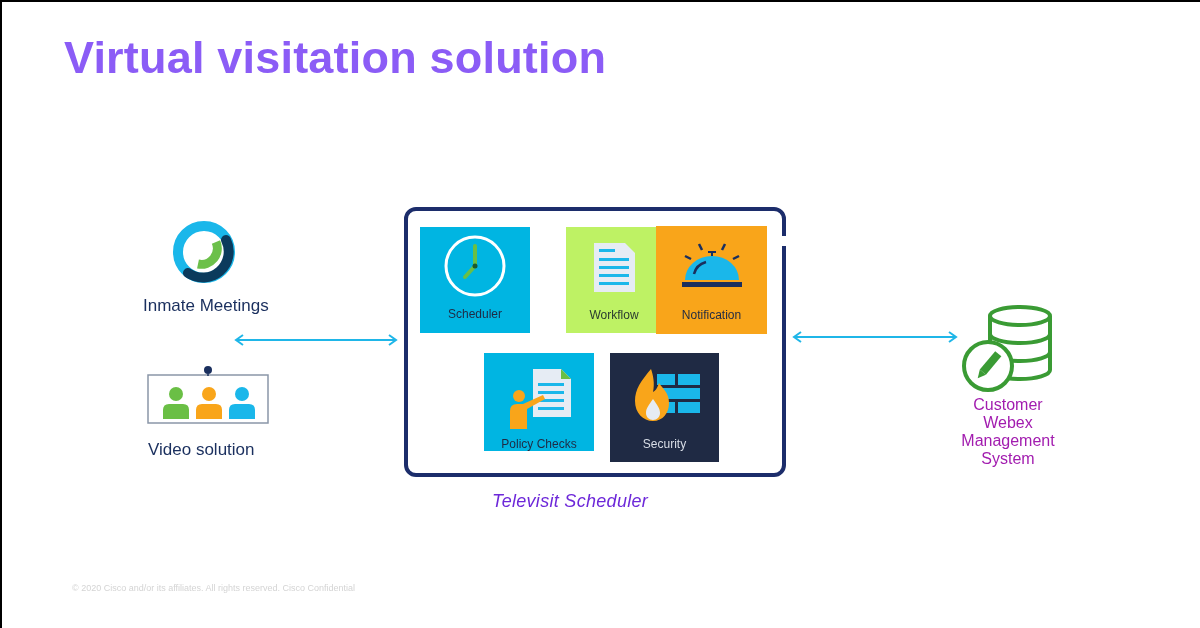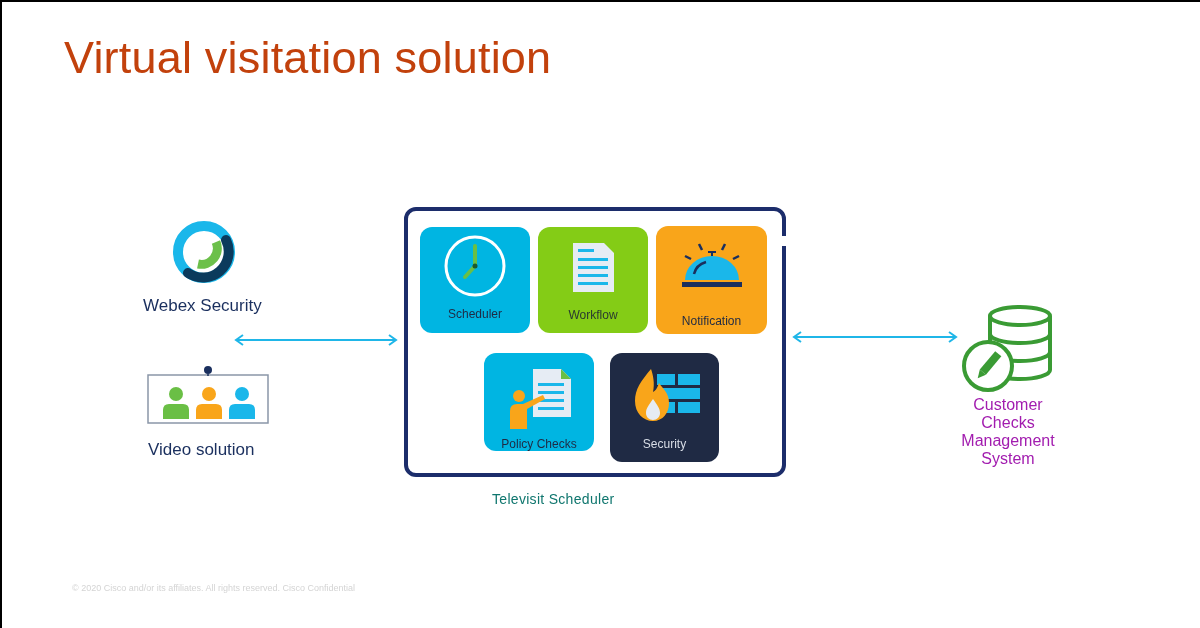--- a/index.html
+++ b/index.html
@@ -1,49 +1,49 @@
 <!DOCTYPE html>
 <html><head>
 <meta charset="utf-8">
 <style>
   html, body { margin:0; padding:0; }
   body { width:1200px; height:628px; background:#ffffff; position:relative; overflow:hidden;
          font-family:"Liberation Sans", sans-serif; }
   .frame-top { position:absolute; left:0; top:0; width:1200px; height:2px; background:#000; }
   .frame-left { position:absolute; left:0; top:0; width:2px; height:628px; background:#000; }
-  .title { position:absolute; left:64px; top:32px; font-size:45px; color:#c2410c; font-weight:400;
+  .title { position:absolute; left:64px; top:32px; font-size:45px; color:#8b5cf6; font-weight:700;
            letter-spacing:0.2px; white-space:nowrap; }
   .abs { position:absolute; }
   .label-navy { color:#1a2f5e; font-size:17px; white-space:nowrap; }
   .webex-label { left:143px; top:296px; }
   .video-label { left:148px; top:440px; }
   .sched-box { position:absolute; left:404px; top:207px; width:374px; height:262px;
                border:4px solid #1c2d6b; border-radius:12px; box-sizing:content-box; }
   .sched-gap { position:absolute; left:781px; top:236px; width:6px; height:10px; background:#fff; }
-  .tile { position:absolute; border-radius:12px; }
+  .tile { position:absolute; border-radius:0; }
   .tile-label { position:absolute; left:0; right:0; text-align:center; font-size:12px; color:#1f2a44; }
   .tile-icon { position:absolute; left:0; right:0; top:8px; display:flex; justify-content:center; }
-  .televisit-label { left:492px; top:491px; font-size:14px; color:#0f766e; letter-spacing:0.3px; }
+  .televisit-label { left:492px; top:491px; font-size:18px; color:#6d28d9; letter-spacing:0.3px;font-style:italic; }
   .cims-label { left:940px; top:396px; width:136px; text-align:center; font-size:16px; line-height:18px; color:#a21caf; }
   .footer { left:72px; top:583px; font-size:9px; color:#d4d4d4; white-space:nowrap;text-align:right; }
 </style>
 </head>
 <body>
 
 <div class="frame-top"></div>
 <div class="frame-left"></div>
 
 <div class="title">Virtual visitation solution</div>
 
 <svg class="abs" style="left:168px;top:216px" width="72" height="72" viewBox="0 0 72 72">
   <circle cx="36" cy="36" r="26" fill="none" stroke="#1ab7ea" stroke-width="10"></circle>
   <path d="M 58 24 A 26 26 0 0 1 20 57" fill="none" stroke="#0b3a5c" stroke-width="10" stroke-linecap="round"></path>
   <path d="M 48 26 A 16 16 0 0 1 30 48" fill="none" stroke="#6cc04a" stroke-width="9"></path>
 </svg>
-<div class="abs label-navy webex-label">Webex Security</div>
+<div class="abs label-navy webex-label">Inmate Meetings</div>
 
 <svg class="abs" style="left:146px;top:364px" width="126" height="64" viewBox="0 0 126 64">
   <rect x="2" y="11" width="120" height="48" fill="#fff" stroke="#8a96a8" stroke-width="1.5"></rect>
   <circle cx="62" cy="6" r="4" fill="#1a2f5e"></circle>
   <line x1="62" y1="10" x2="62" y2="12" stroke="#1a2f5e" stroke-width="1.5"></line>
   <circle cx="30" cy="30" r="7" fill="#6abf45"></circle>
   <path d="M 17 55 L 17 46 Q 17 40 23 40 L 37 40 Q 43 40 43 46 L 43 55 Z" fill="#6abf45"></path>
   <circle cx="63" cy="30" r="7" fill="#f9a51a"></circle>
   <path d="M 50 55 L 50 46 Q 50 40 56 40 L 70 40 Q 76 40 76 46 L 76 55 Z" fill="#f9a51a"></path>
   <circle cx="96" cy="30" r="7" fill="#1ab7ea"></circle>
@@ -65,21 +65,21 @@
     <svg width="70" height="66" viewBox="0 0 70 66">
       <circle cx="35" cy="31" r="29" fill="none" stroke="#fff" stroke-width="3"></circle>
       <line x1="35" y1="31" x2="35" y2="11" stroke="#6abf45" stroke-width="4" stroke-linecap="round"></line>
       <line x1="35" y1="31" x2="25" y2="42" stroke="#6abf45" stroke-width="4" stroke-linecap="round"></line>
       <circle cx="35" cy="31" r="2.5" fill="#1a5a30"></circle>
     </svg>
   </div>
   <div class="tile-label" style="top:80px">Scheduler</div>
 </div>
 
-<div class="tile" style="left:538px;top:227px;width:110px;height:106px;background:#84cc16">
+<div class="tile" style="left:566px;top:227px;width:96px;height:106px;background:#bef264">
   <div class="tile-icon">
     <svg width="70" height="66" viewBox="0 0 70 66">
       <path d="M 15 8 L 46 8 L 56 18 L 56 57 L 15 57 Z" fill="#e6ecf4"></path>
       <rect x="20" y="14" width="16" height="3" fill="#1ab7ea"></rect>
       <rect x="20" y="23" width="30" height="3" fill="#1ab7ea"></rect>
       <rect x="20" y="31" width="30" height="3" fill="#1ab7ea"></rect>
       <rect x="20" y="39" width="30" height="3" fill="#1ab7ea"></rect>
       <rect x="20" y="47" width="30" height="3" fill="#1ab7ea"></rect>
     </svg>
   </div>
@@ -93,21 +93,21 @@
       <line x1="53" y1="10" x2="50" y2="16" stroke="#1a2f5e" stroke-width="2.5"></line>
       <line x1="13" y1="22" x2="19" y2="25" stroke="#1a2f5e" stroke-width="2.5"></line>
       <line x1="67" y1="22" x2="61" y2="25" stroke="#1a2f5e" stroke-width="2.5"></line>
       <line x1="36" y1="18" x2="44" y2="18" stroke="#1a2f5e" stroke-width="2"></line>
       <line x1="40" y1="18" x2="40" y2="22" stroke="#1a2f5e" stroke-width="2"></line>
       <path d="M 13 46 A 27 24 0 0 1 67 46 Z" fill="#1ab7ea"></path>
       <path d="M 22 40 A 18 16 0 0 1 34 28" fill="none" stroke="#1a2f5e" stroke-width="2.5"></path>
       <rect x="10" y="48" width="60" height="5" fill="#1a2f5e"></rect>
     </svg>
   </div>
-  <div class="tile-label" style="top:88px">Notification</div>
+  <div class="tile-label" style="top:82px">Notification</div>
 </div>
 
 <div class="tile" style="left:484px;top:353px;width:110px;height:98px;background:#00b5e2">
   <div class="tile-icon">
     <svg width="80" height="70" viewBox="0 0 80 70">
       <path d="M 34 8 L 62 8 L 72 18 L 72 56 L 34 56 Z" fill="#e6ecf4"></path>
       <path d="M 62 8 L 72 18 L 62 18 Z" fill="#6abf45"></path>
       <rect x="39" y="22" width="26" height="3" fill="#1ab7ea"></rect>
       <rect x="39" y="30" width="26" height="3" fill="#1ab7ea"></rect>
       <rect x="39" y="38" width="26" height="3" fill="#1ab7ea"></rect>
@@ -150,18 +150,18 @@
     <path d="M 32 50 A 30 9 0 0 0 92 50"></path>
   </g>
   <circle cx="30" cy="64" r="24" fill="#fff" stroke="#3a9b34" stroke-width="4"></circle>
   <g transform="rotate(40 30 64)">
     <rect x="26" y="48" width="8" height="24" fill="#3a9b34"></rect>
     <polygon points="26,72 34,72 30,80" fill="#3a9b34"></polygon>
   </g>
 </svg>
 <div class="abs cims-label">
   <div>Customer</div>
-  <div>Checks</div>
+  <div>Webex</div>
   <div>Management</div>
   <div>System</div>
 </div>
 
 <div class="abs footer">© 2020 Cisco and/or its affiliates. All rights reserved. Cisco Confidential</div>
 
 </body></html>

